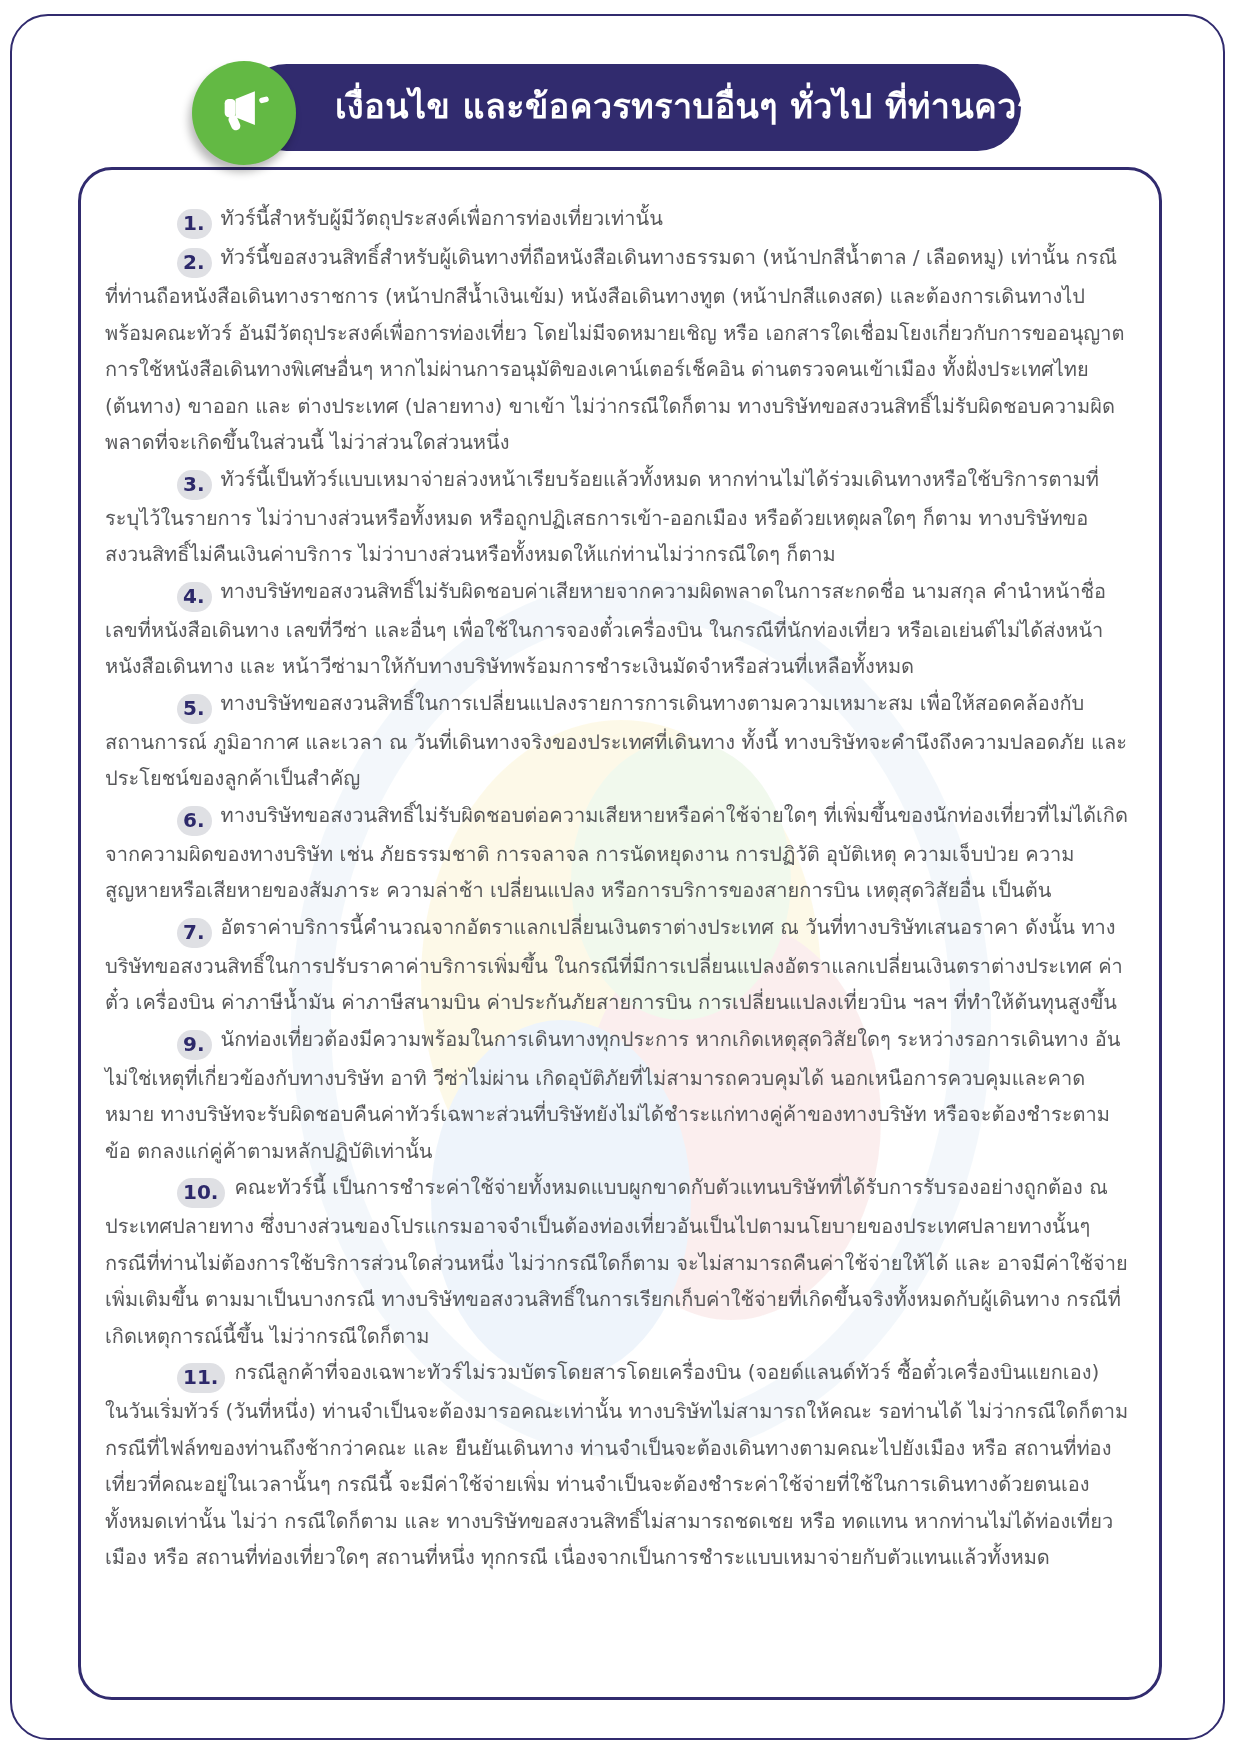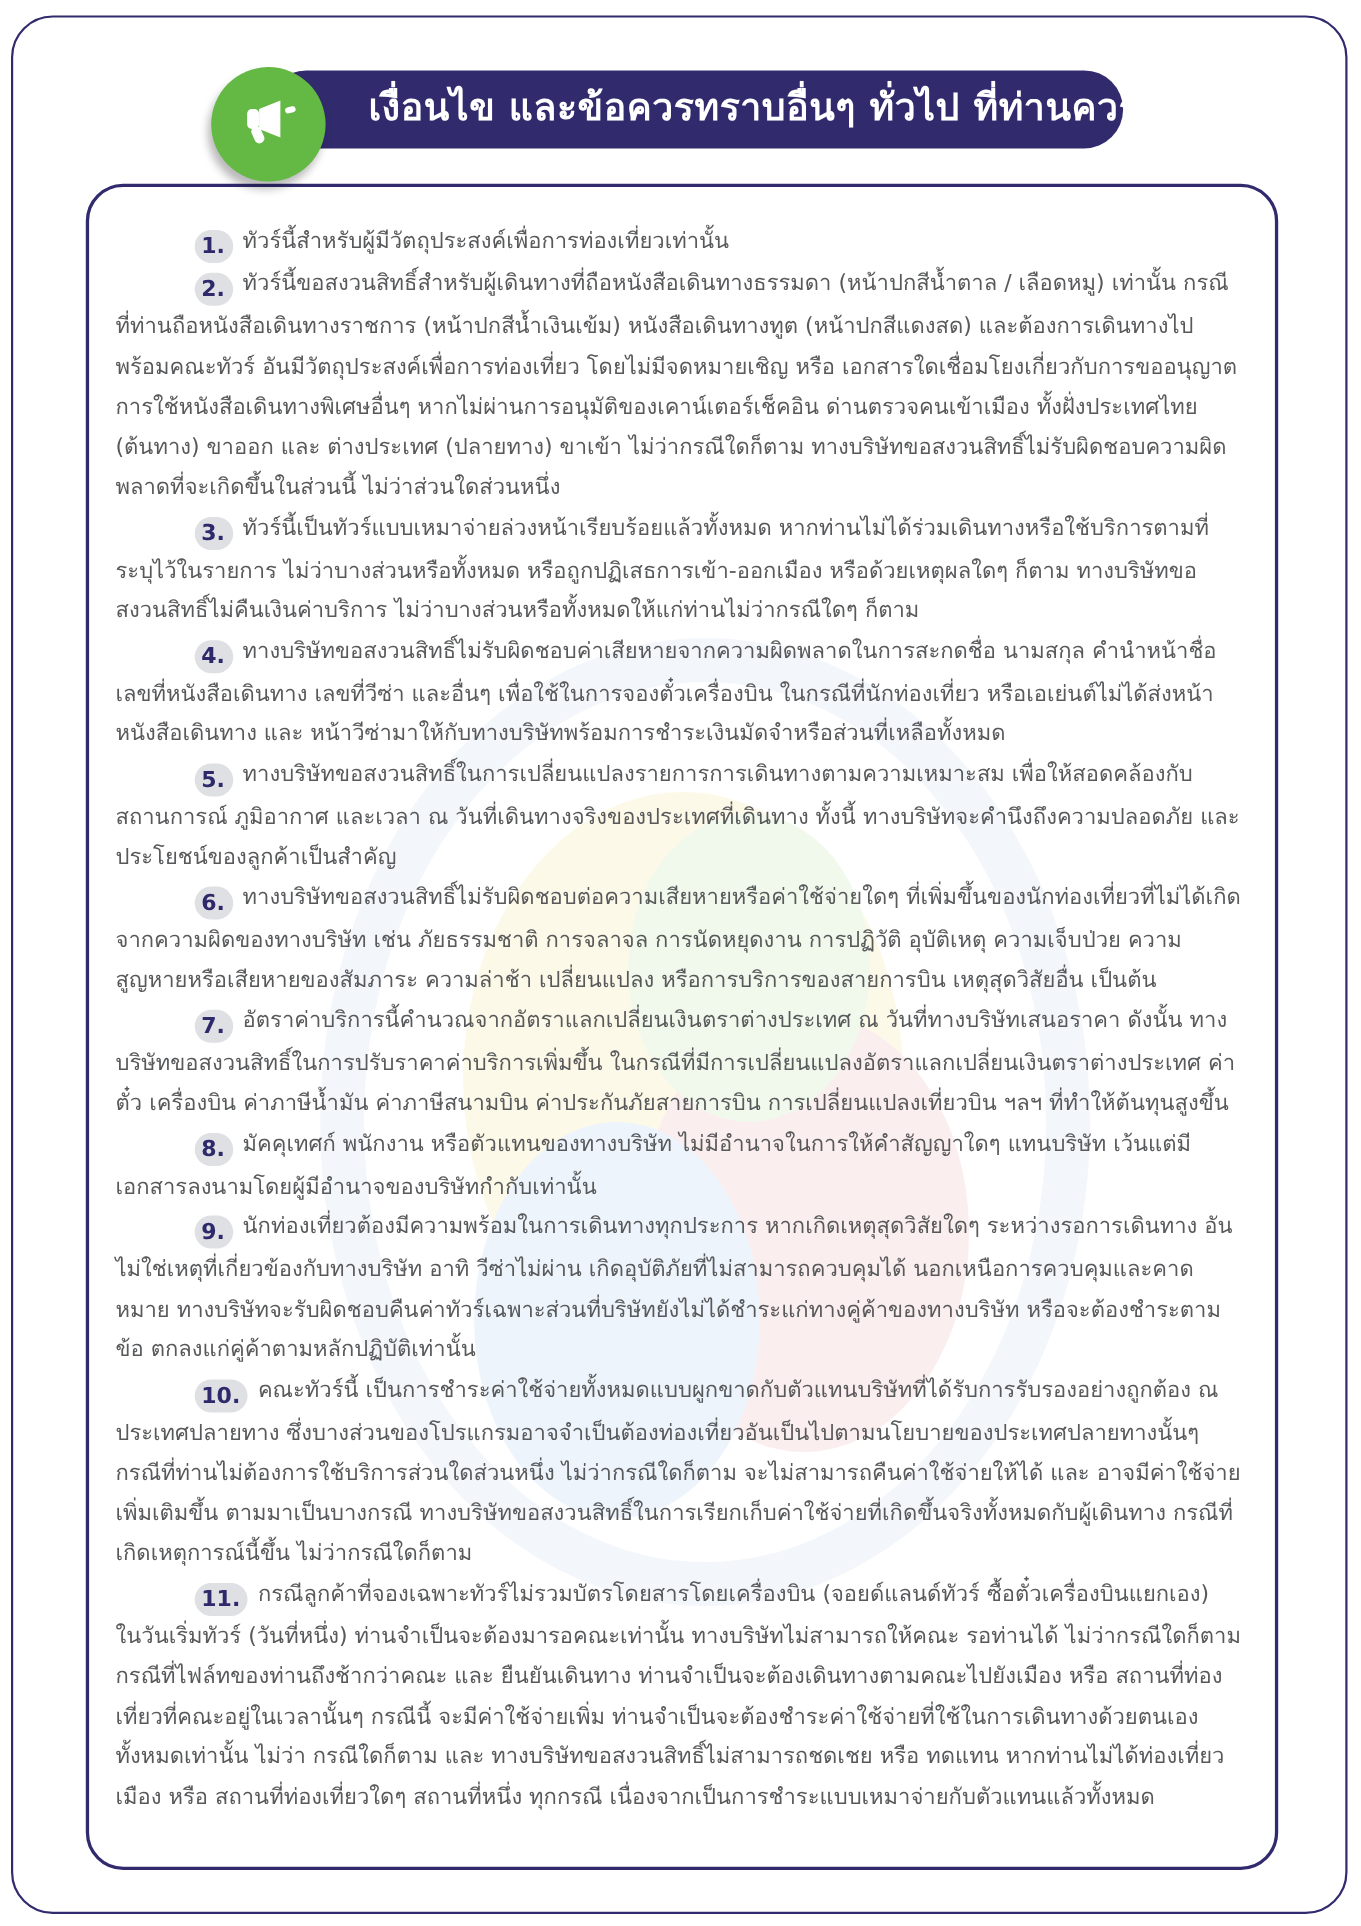--- a/index.html
+++ b/index.html
@@ -19,21 +19,21 @@
     left: 10px; top: 14px;
     width: 1215px; height: 1726px;
     border: 2px solid #312b6e;
     border-radius: 38px;
   }
 
   
   .header-banner {
     position: absolute;
     left: 243px; top: 64px;
-    width: 778px; height: 71px;
+    width: 778px; height: 87px;
     background: #312b6e;
     border-radius: 44px;
     display: flex;
     align-items: center;
     padding-left: 92px;
     z-index: 2;
   }
   .header-title {
     color: #ffffff;
     font-size: 34px;
@@ -156,23 +156,20 @@
   </p>
 
   <p class="terms-item">
     <span class="num-chip">6.</span><span>ทางบริษัทขอสงวนสิทธิ์ไม่รับผิดชอบต่อความเสียหายหรือค่าใช้จ่ายใดๆ ที่เพิ่มขึ้นของนักท่องเที่ยวที่ไม่ได้เกิดจากความผิดของทางบริษัท เช่น ภัยธรรมชาติ การจลาจล การนัดหยุดงาน การปฏิวัติ อุบัติเหตุ ความเจ็บป่วย ความสูญหายหรือเสียหายของสัมภาระ ความล่าช้า เปลี่ยนแปลง หรือการบริการของสายการบิน เหตุสุดวิสัยอื่น เป็นต้น</span>
   </p>
 
   <p class="terms-item">
     <span class="num-chip">7.</span><span>อัตราค่าบริการนี้คำนวณจากอัตราแลกเปลี่ยนเงินตราต่างประเทศ ณ วันที่ทางบริษัทเสนอราคา ดังนั้น ทางบริษัทขอสงวนสิทธิ์ในการปรับราคาค่าบริการเพิ่มขึ้น ในกรณีที่มีการเปลี่ยนแปลงอัตราแลกเปลี่ยนเงินตราต่างประเทศ ค่าตั๋ว เครื่องบิน ค่าภาษีน้ำมัน ค่าภาษีสนามบิน ค่าประกันภัยสายการบิน การเปลี่ยนแปลงเที่ยวบิน ฯลฯ ที่ทำให้ต้นทุนสูงขึ้น</span>
   </p>
 
-  <p class="terms-item">
-    <span class="num-chip">8.</span><span>มัคคุเทศก์ พนักงาน หรือตัวแทนของทางบริษัท ไม่มีอำนาจในการให้คำสัญญาใดๆ แทนบริษัท เว้นแต่มีเอกสารลงนามโดยผู้มีอำนาจของบริษัทกำกับเท่านั้น</span>
-  </p>
 
   <p class="terms-item">
     <span class="num-chip">9.</span><span>นักท่องเที่ยวต้องมีความพร้อมในการเดินทางทุกประการ หากเกิดเหตุสุดวิสัยใดๆ ระหว่างรอการเดินทาง อันไม่ใช่เหตุที่เกี่ยวข้องกับทางบริษัท อาทิ วีซ่าไม่ผ่าน เกิดอุบัติภัยที่ไม่สามารถควบคุมได้ นอกเหนือการควบคุมและคาดหมาย ทางบริษัทจะรับผิดชอบคืนค่าทัวร์เฉพาะส่วนที่บริษัทยังไม่ได้ชำระแก่ทางคู่ค้าของทางบริษัท หรือจะต้องชำระตามข้อ ตกลงแก่คู่ค้าตามหลักปฏิบัติเท่านั้น</span>
   </p>
 
   <p class="terms-item">
     <span class="num-chip">10.</span><span>คณะทัวร์นี้ เป็นการชำระค่าใช้จ่ายทั้งหมดแบบผูกขาดกับตัวแทนบริษัทที่ได้รับการรับรองอย่างถูกต้อง ณ ประเทศปลายทาง ซึ่งบางส่วนของโปรแกรมอาจจำเป็นต้องท่องเที่ยวอันเป็นไปตามนโยบายของประเทศปลายทางนั้นๆ กรณีที่ท่านไม่ต้องการใช้บริการส่วนใดส่วนหนึ่ง ไม่ว่ากรณีใดก็ตาม จะไม่สามารถคืนค่าใช้จ่ายให้ได้ และ อาจมีค่าใช้จ่ายเพิ่มเติมขึ้น ตามมาเป็นบางกรณี ทางบริษัทขอสงวนสิทธิ์ในการเรียกเก็บค่าใช้จ่ายที่เกิดขึ้นจริงทั้งหมดกับผู้เดินทาง กรณีที่เกิดเหตุการณ์นี้ขึ้น ไม่ว่ากรณีใดก็ตาม</span>
   </p>
 
   <p class="terms-item">

